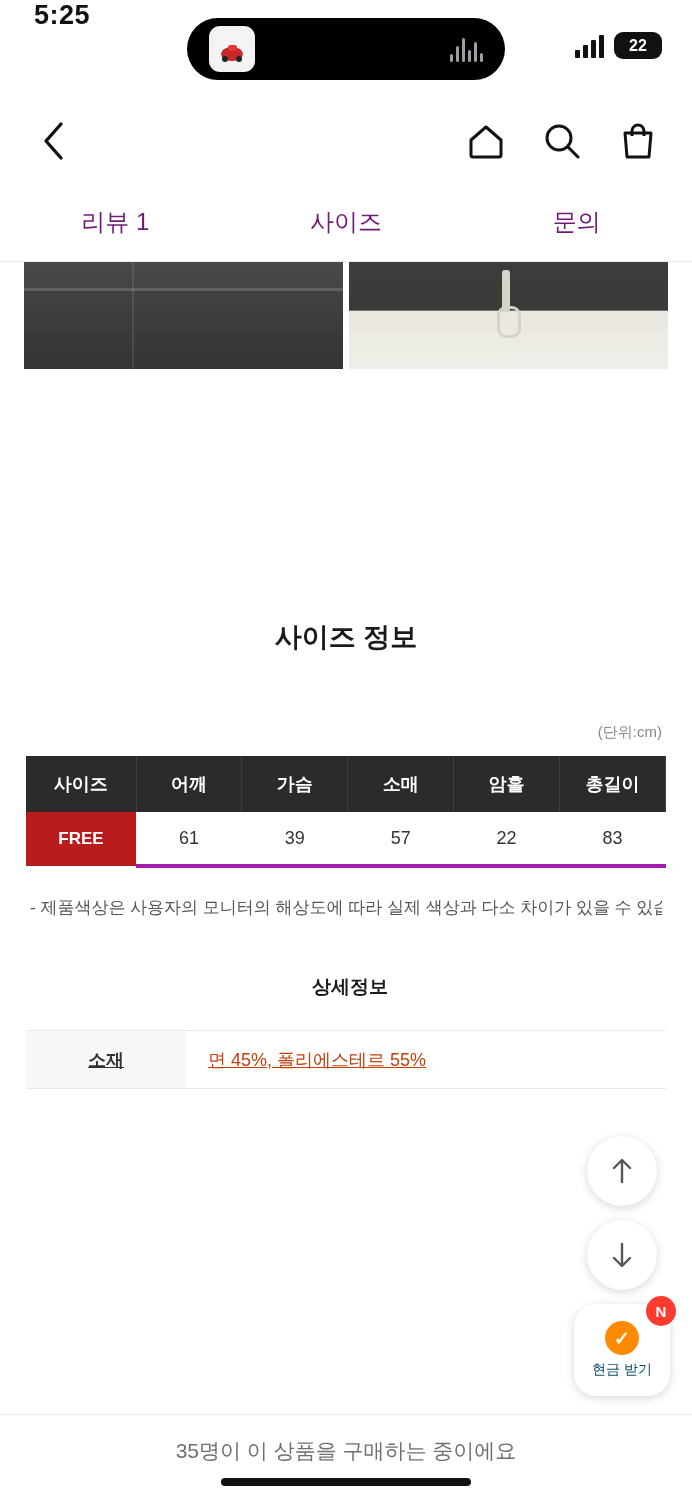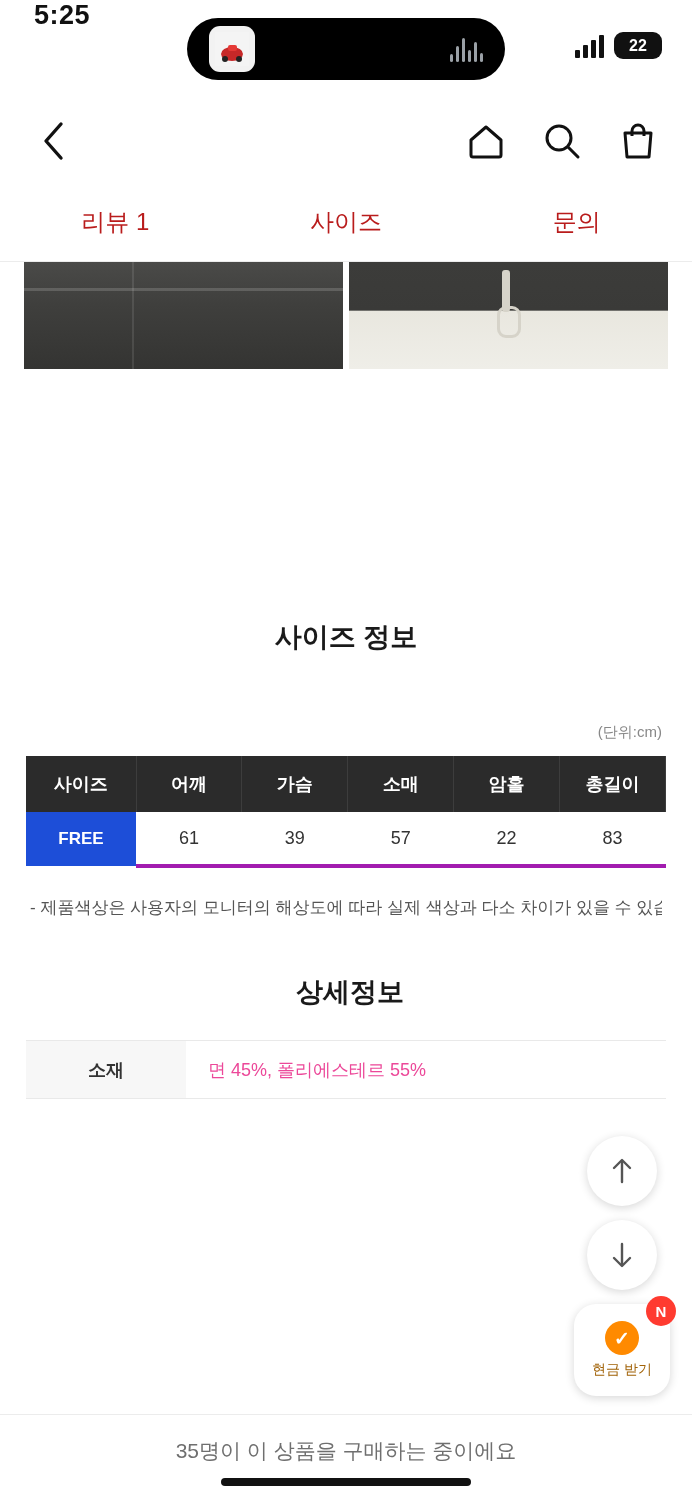--- a/index.html
+++ b/index.html
@@ -95,21 +95,21 @@
     display: flex;
     border-bottom: 1px solid #ececec;
     height: 80px;
   }
   .tab {
     flex: 1;
     display: flex;
     align-items: center;
     justify-content: center;
     font-size: 24px;
-    color: #b91c1c;
+    color: #701a75;
     position: relative;
   }
   .tab.active { color: #111; font-weight: bold; }
   .tab.active:after {
     content: "";
     position: absolute;
     left: 0; right: 0; bottom: -1px;
     height: 4px;
     background: #111;
   }
@@ -193,66 +193,67 @@
   }
   table.size-table th:first-child { width: 110px; }
   table.size-table td {
     text-align: center;
     font-size: 18px;
     color: #333;
     height: 54px;
     border-bottom: 4px solid #a21caf;
   }
   table.size-table td.rowhead {
-    background: #1d4ed8;
+    background: #b91c1c;
     color: #fff;
     font-weight: bold;
     font-size: 17px;
     border-bottom: none;
   }
 
   .notes {
     margin: 26px 30px 0 30px;
     font-size: 17px;
     color: #555;
     line-height: 1.65;
   }
   .notes div { white-space: nowrap; overflow: hidden; }
 
   .detail-title {
     text-align: center;
-    font-size: 27px;
+    font-size: 19px;
     font-weight: bold;
     color: #1a1a1a;
     margin-top: 52px;
     padding-left: 8px;
   }
 
   .detail-table {
     width: 640px;
     margin: 30px auto 0 auto;
     border-collapse: collapse;
     table-layout: fixed;
   }
   .detail-table td {
     height: 58px;
     font-size: 18px;
     border-top: 1px solid #e9e9e9;
     border-bottom: 1px solid #e9e9e9;
+    text-decoration: underline;
   }
   .detail-table td.key {
     width: 160px;
     background: #f7f7f7;
     text-align: center;
     color: #333;
     font-weight: bold;
   }
   .detail-table td.val {
     padding-left: 22px;
-    color: #ec4899;
+    color: #c2410c;
   }
 
   
   .float-col {
     position: absolute;
     right: 22px;
     bottom: 18px;
     display: flex;
     flex-direction: column;
     gap: 14px;
@@ -285,21 +286,21 @@
     font-weight: bold;
     display: flex; align-items: center; justify-content: center;
   }
   .cash-coin {
     width: 34px; height: 34px;
     background: #ff8a00;
     border-radius: 50%;
     display:flex; align-items:center; justify-content:center;
     color:#fff; font-size: 19px; font-weight: bold;
   }
-  .cash-label { font-size: 14px; color: #a16207; }
+  .cash-label { font-size: 14px; color: #0c4a6e; }
 
   
   .buyers-bar {
     height: 72px;
     border-top: 1px solid #ececec;
     display: flex;
     align-items: center;
     justify-content: center;
     font-size: 21px;
     color: #6f6f6f;

